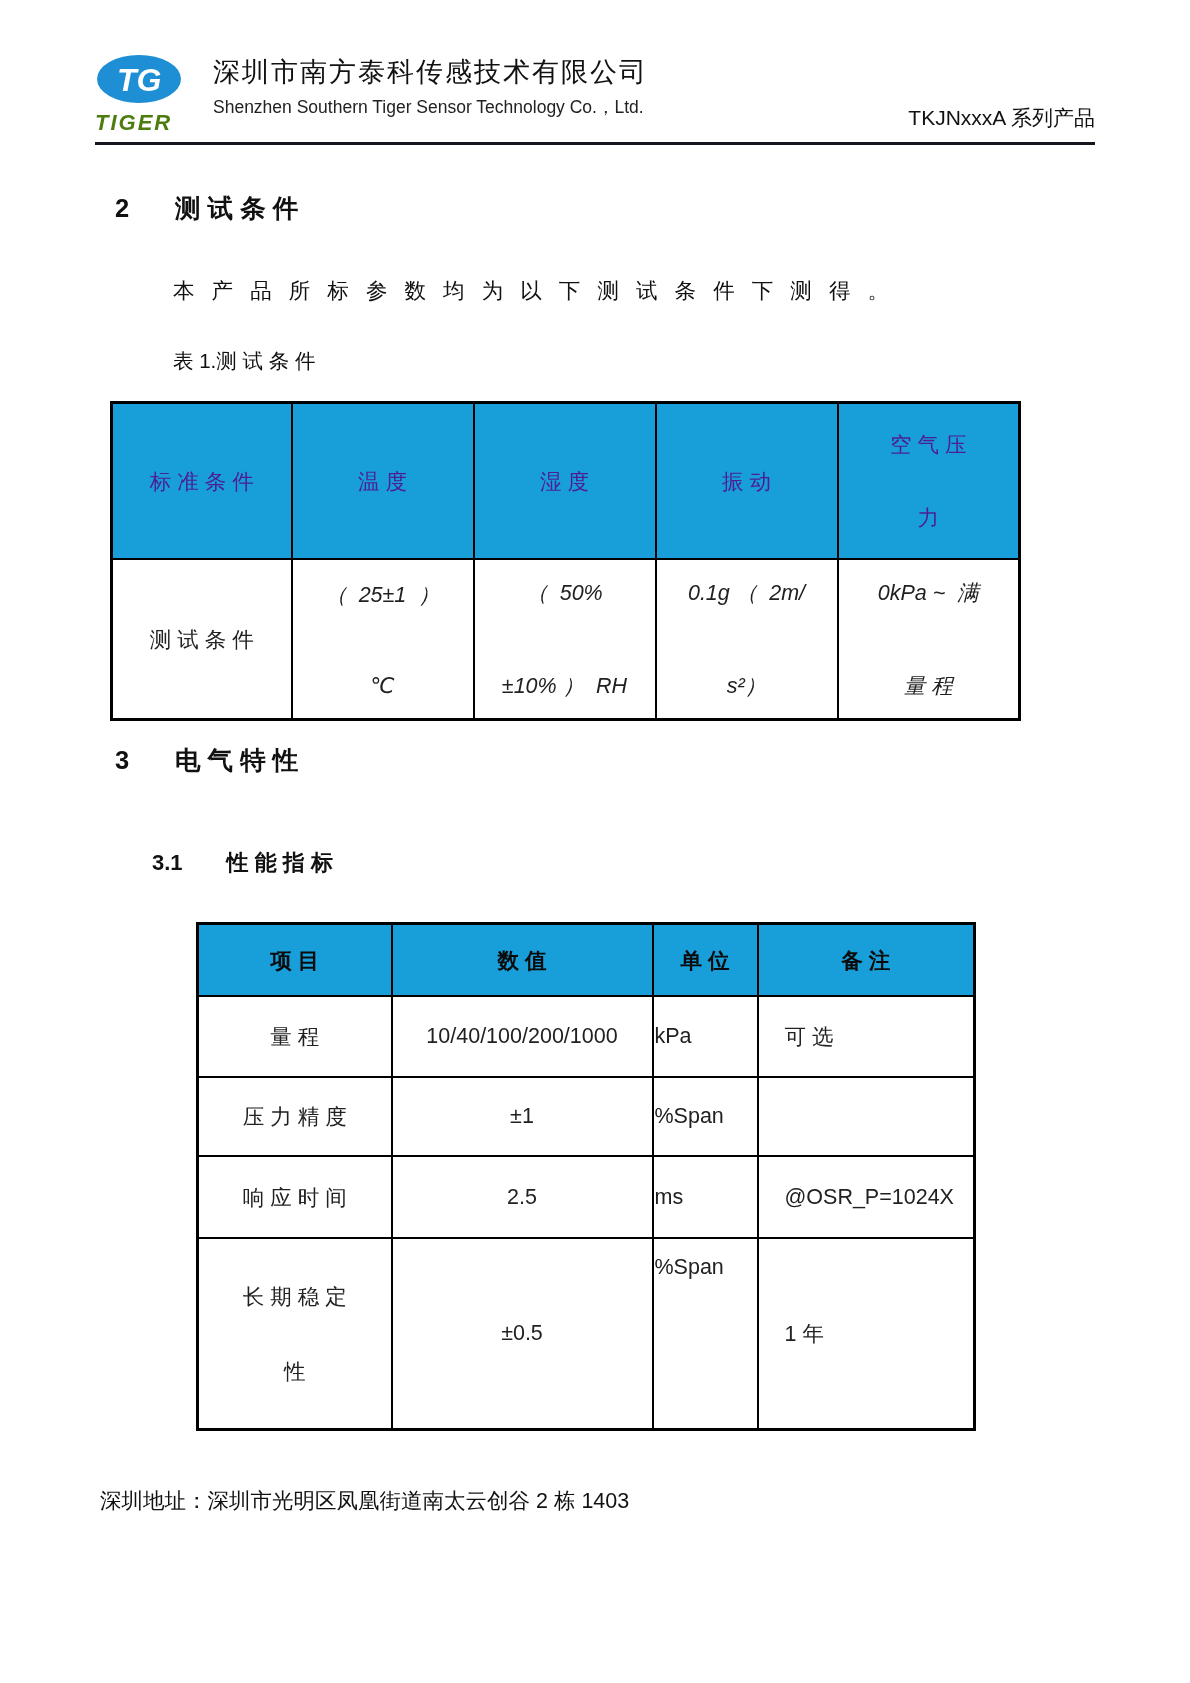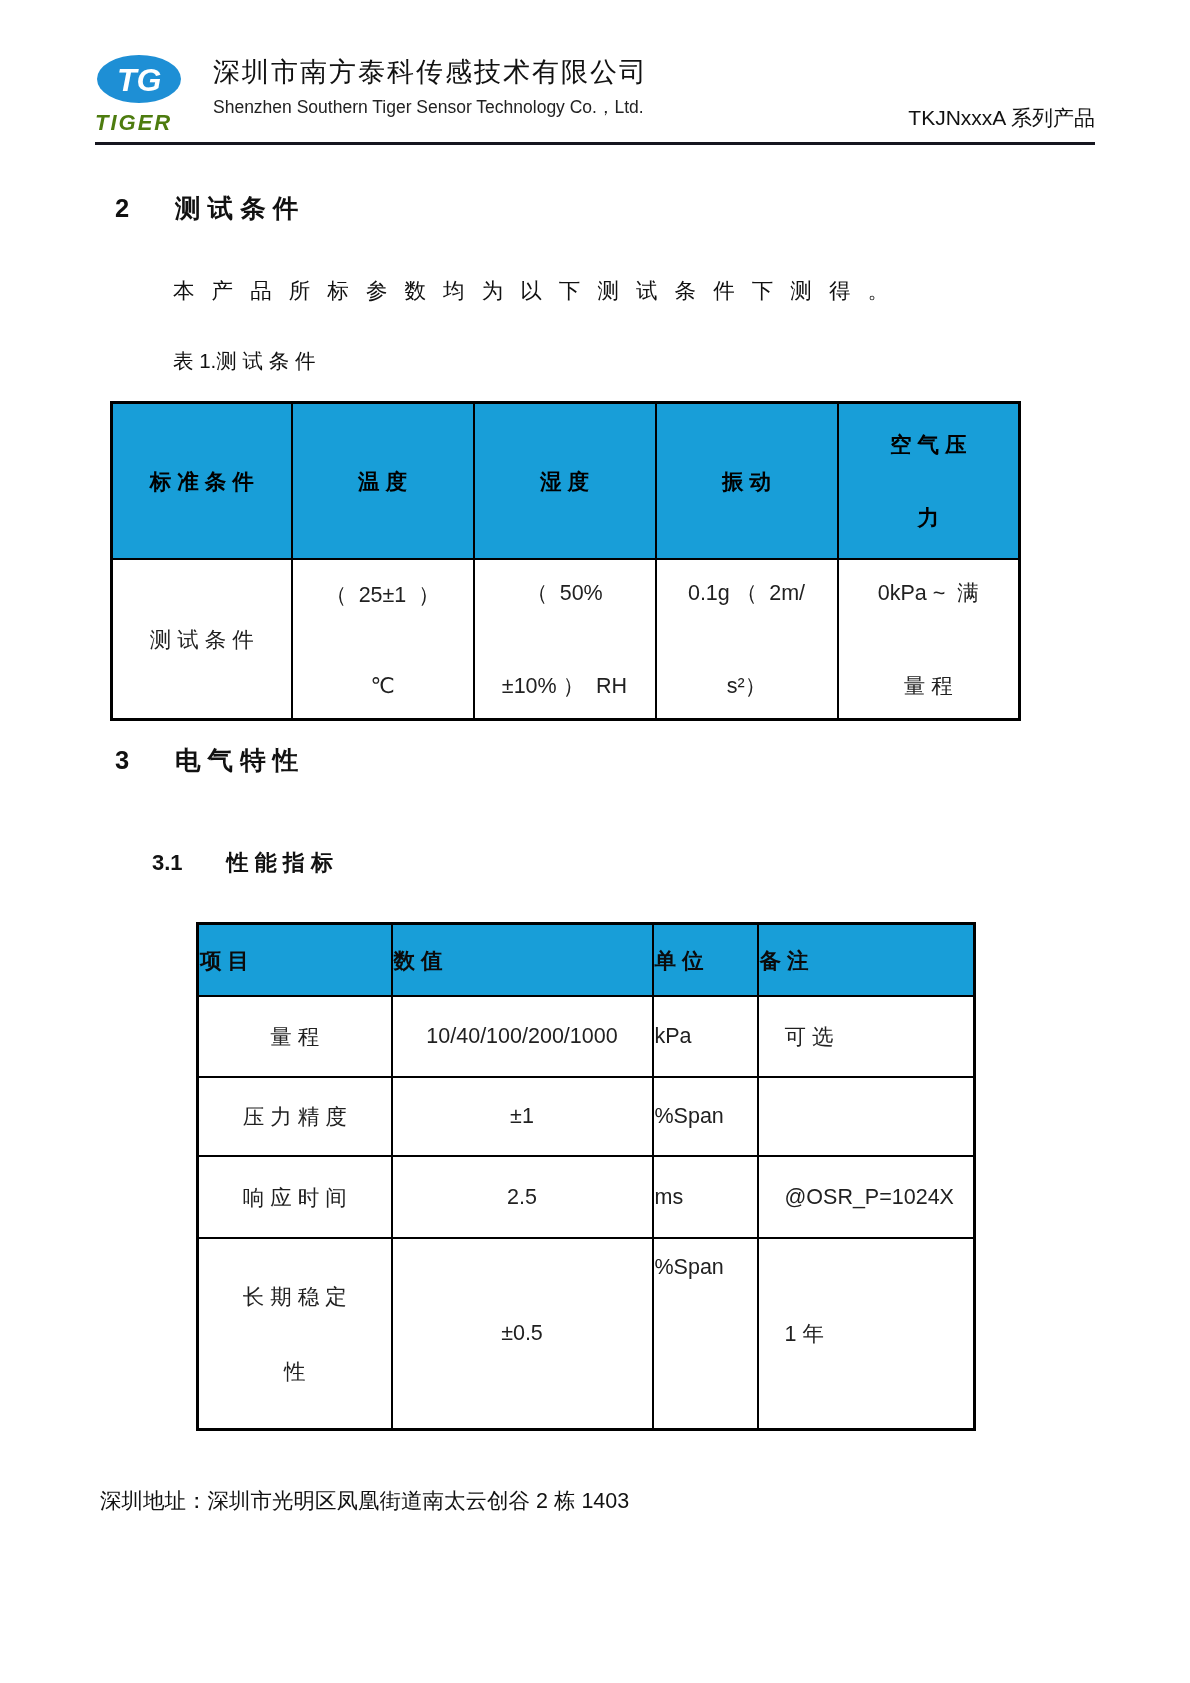--- a/index.html
+++ b/index.html
@@ -24,31 +24,31 @@
   .h1 .hnum { display:inline-block; min-width:16px; margin-right:44px; }
   .h1.s3 { margin-top:22px; }
   .h2 { display:flex; align-items:baseline; font-size:22px; font-weight:700; color:#111; margin:70px 0 0 57px; white-space:pre; }
   .h2 .hnum { margin-right:44px; }
   .para { margin:50px 78px 0 78px; width:716px; font-size:21.5px; color:#111; text-align:justify; text-align-last:justify; }
   .caption { margin:42px 0 0 78px; font-size:20.5px; color:#111; white-space:pre; }
   
   table { border-collapse:collapse; }
   .t1 { width:908px; margin:26px 0 0 15px; border:3px solid #000; table-layout:fixed; }
   .t1 th,.t1 td { border:2px solid #000; }
-  .t1 thead th { background:#189ED8; height:152px; font-weight:700; font-size:21.5px; text-align:center; vertical-align:middle; color:#000000; }
+  .t1 thead th { background:#189ED8; height:152px; font-weight:400; font-size:21.5px; text-align:center; vertical-align:middle; color:#4c1d95; }
   .t1 .bl { display:block; white-space:pre; }
   .t1 .bl.l2 { margin-top:44px; }
   .t1 .bl.l2:empty { display:none; margin:0; }
   .t1 tbody td { height:156px; font-size:21.5px; text-align:center; vertical-align:middle; color:#212121; background:#fff; }
-  .c2 { display:flex; flex-direction:column; justify-content:center; align-items:center; row-gap:64px; }
+  .c2 { display:flex; flex-direction:column; justify-content:center; align-items:center; row-gap:64px;font-style:italic; }
   .c2 span { white-space:pre; }
   
   .t2 { width:777px; margin:44px 0 0 101px; border:3px solid #000; table-layout:fixed; }
   .t2 th,.t2 td { border:2px solid #000; }
-  .t2 thead th { background:#189ED8; height:68px; font-weight:700; font-size:21.5px; text-align:left; vertical-align:middle; color:#0b0b0b; white-space:pre; }
+  .t2 thead th { background:#189ED8; height:68px; font-weight:700; font-size:21.5px; text-align:center; vertical-align:middle; color:#0b0b0b; white-space:pre; }
   .t2 tbody td { font-size:21.5px; color:#212121; vertical-align:middle; background:#fff; }
   .t2 .item { text-align:center; }
   .t2 .item span { display:block; white-space:pre; }
   .t2 .item .il2 { margin-top:46px; }
   .t2 .item .il2:empty { display:none; margin:0; }
   .t2 .val { text-align:center; white-space:pre; }
   .t2 .unit { text-align:left; }
   .t2 .note { text-align:left; padding-left:26px; white-space:pre; }
   .t2 tbody tr:nth-child(1) td { height:77px; }
   .t2 tbody tr:nth-child(2) td { height:75px; }

